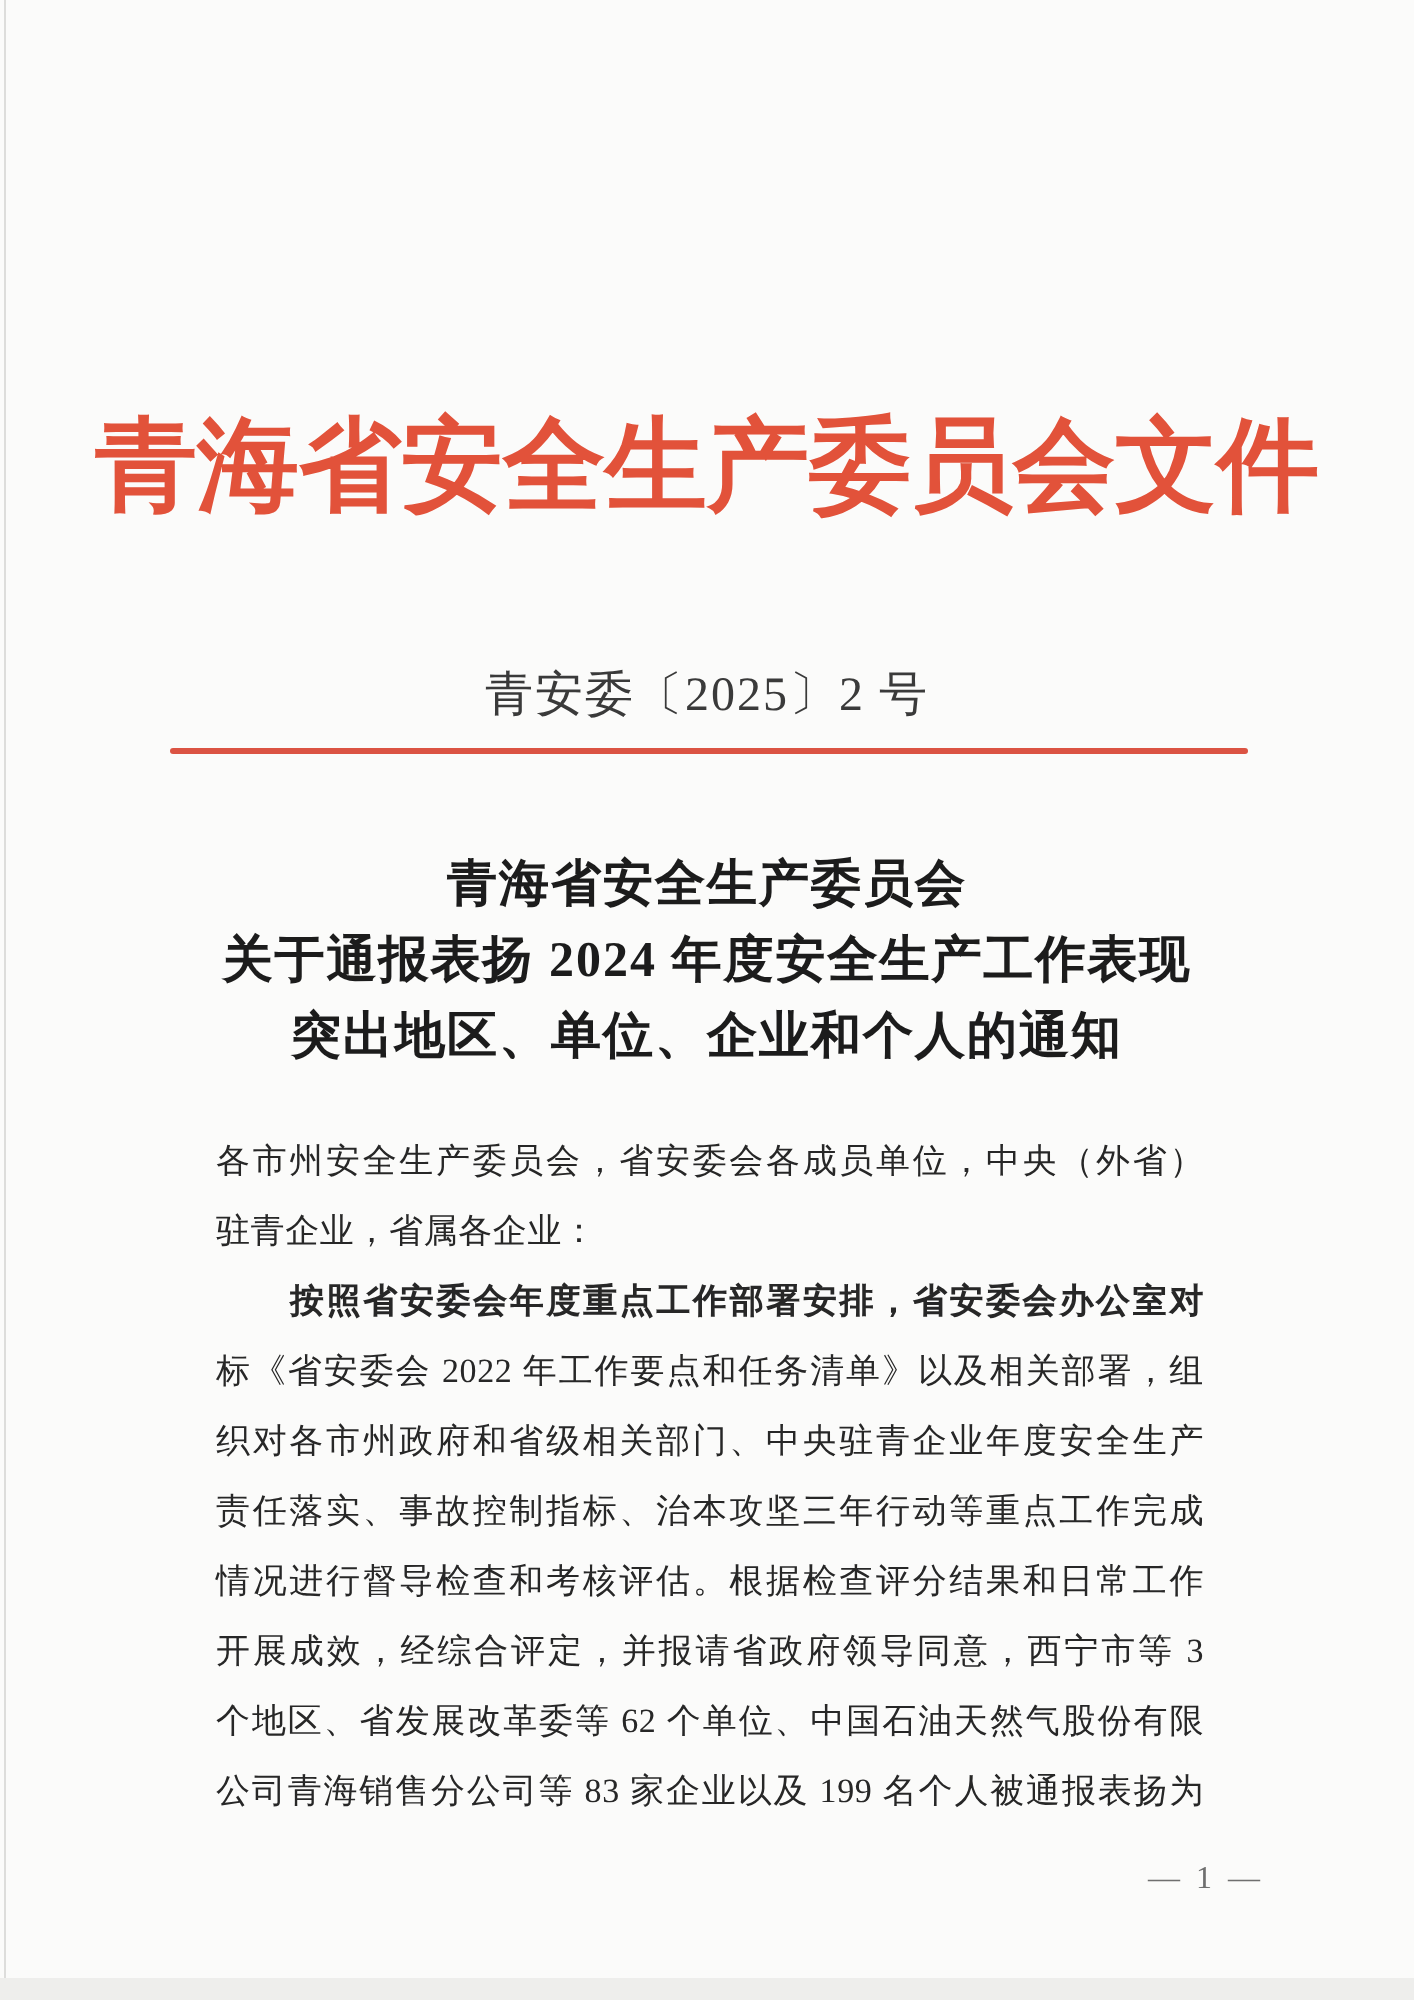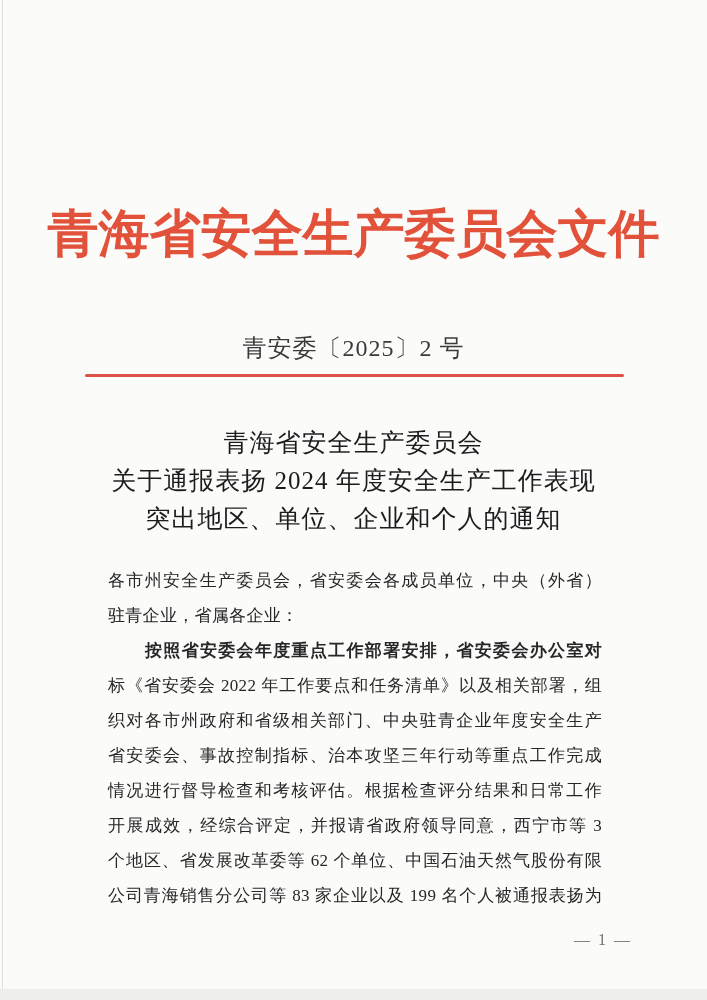--- a/index.html
+++ b/index.html
@@ -50,21 +50,21 @@
     border-radius:2px;
   }
   .doc-title{
     position:absolute;top:424px;left:0;right:0;
     text-align:center;
     color:#1c1c1c;
   }
   .doc-title .t-line{
     font-size:25px;
     line-height:38px;
-    font-weight:normal;
+    font-weight:bold;
     letter-spacing:1px;
     white-space:nowrap;
   }
   .body-text{
     position:absolute;top:563px;left:108px;width:494px;
     color:#272727;
     font-size:17px;
   }
   .b-line{
     line-height:35px;
@@ -107,21 +107,21 @@
     <div class="t-line">关于通报表扬 2024 年度安全生产工作表现</div>
     <div class="t-line">突出地区、单位、企业和个人的通知</div>
   </div>
 
   <div class="body-text">
     <div class="b-line">各市州安全生产委员会，省安委会各成员单位，中央（外省）</div>
     <div class="b-line no-stretch">驻青企业，省属各企业：</div>
     <div class="b-line indent">按照省安委会年度重点工作部署安排，省安委会办公室对</div>
     <div class="b-line">标《省安委会 2022 年工作要点和任务清单》以及相关部署，组</div>
     <div class="b-line">织对各市州政府和省级相关部门、中央驻青企业年度安全生产</div>
-    <div class="b-line">省安委会、事故控制指标、治本攻坚三年行动等重点工作完成</div>
+    <div class="b-line">责任落实、事故控制指标、治本攻坚三年行动等重点工作完成</div>
     <div class="b-line">情况进行督导检查和考核评估。根据检查评分结果和日常工作</div>
     <div class="b-line">开展成效，经综合评定，并报请省政府领导同意，西宁市等 3</div>
     <div class="b-line">个地区、省发展改革委等 62 个单位、中国石油天然气股份有限</div>
     <div class="b-line">公司青海销售分公司等 83 家企业以及 199 名个人被通报表扬为</div>
   </div>
 
   <div class="page-number">— 1 —</div>
 </div>
 
 </body></html>

